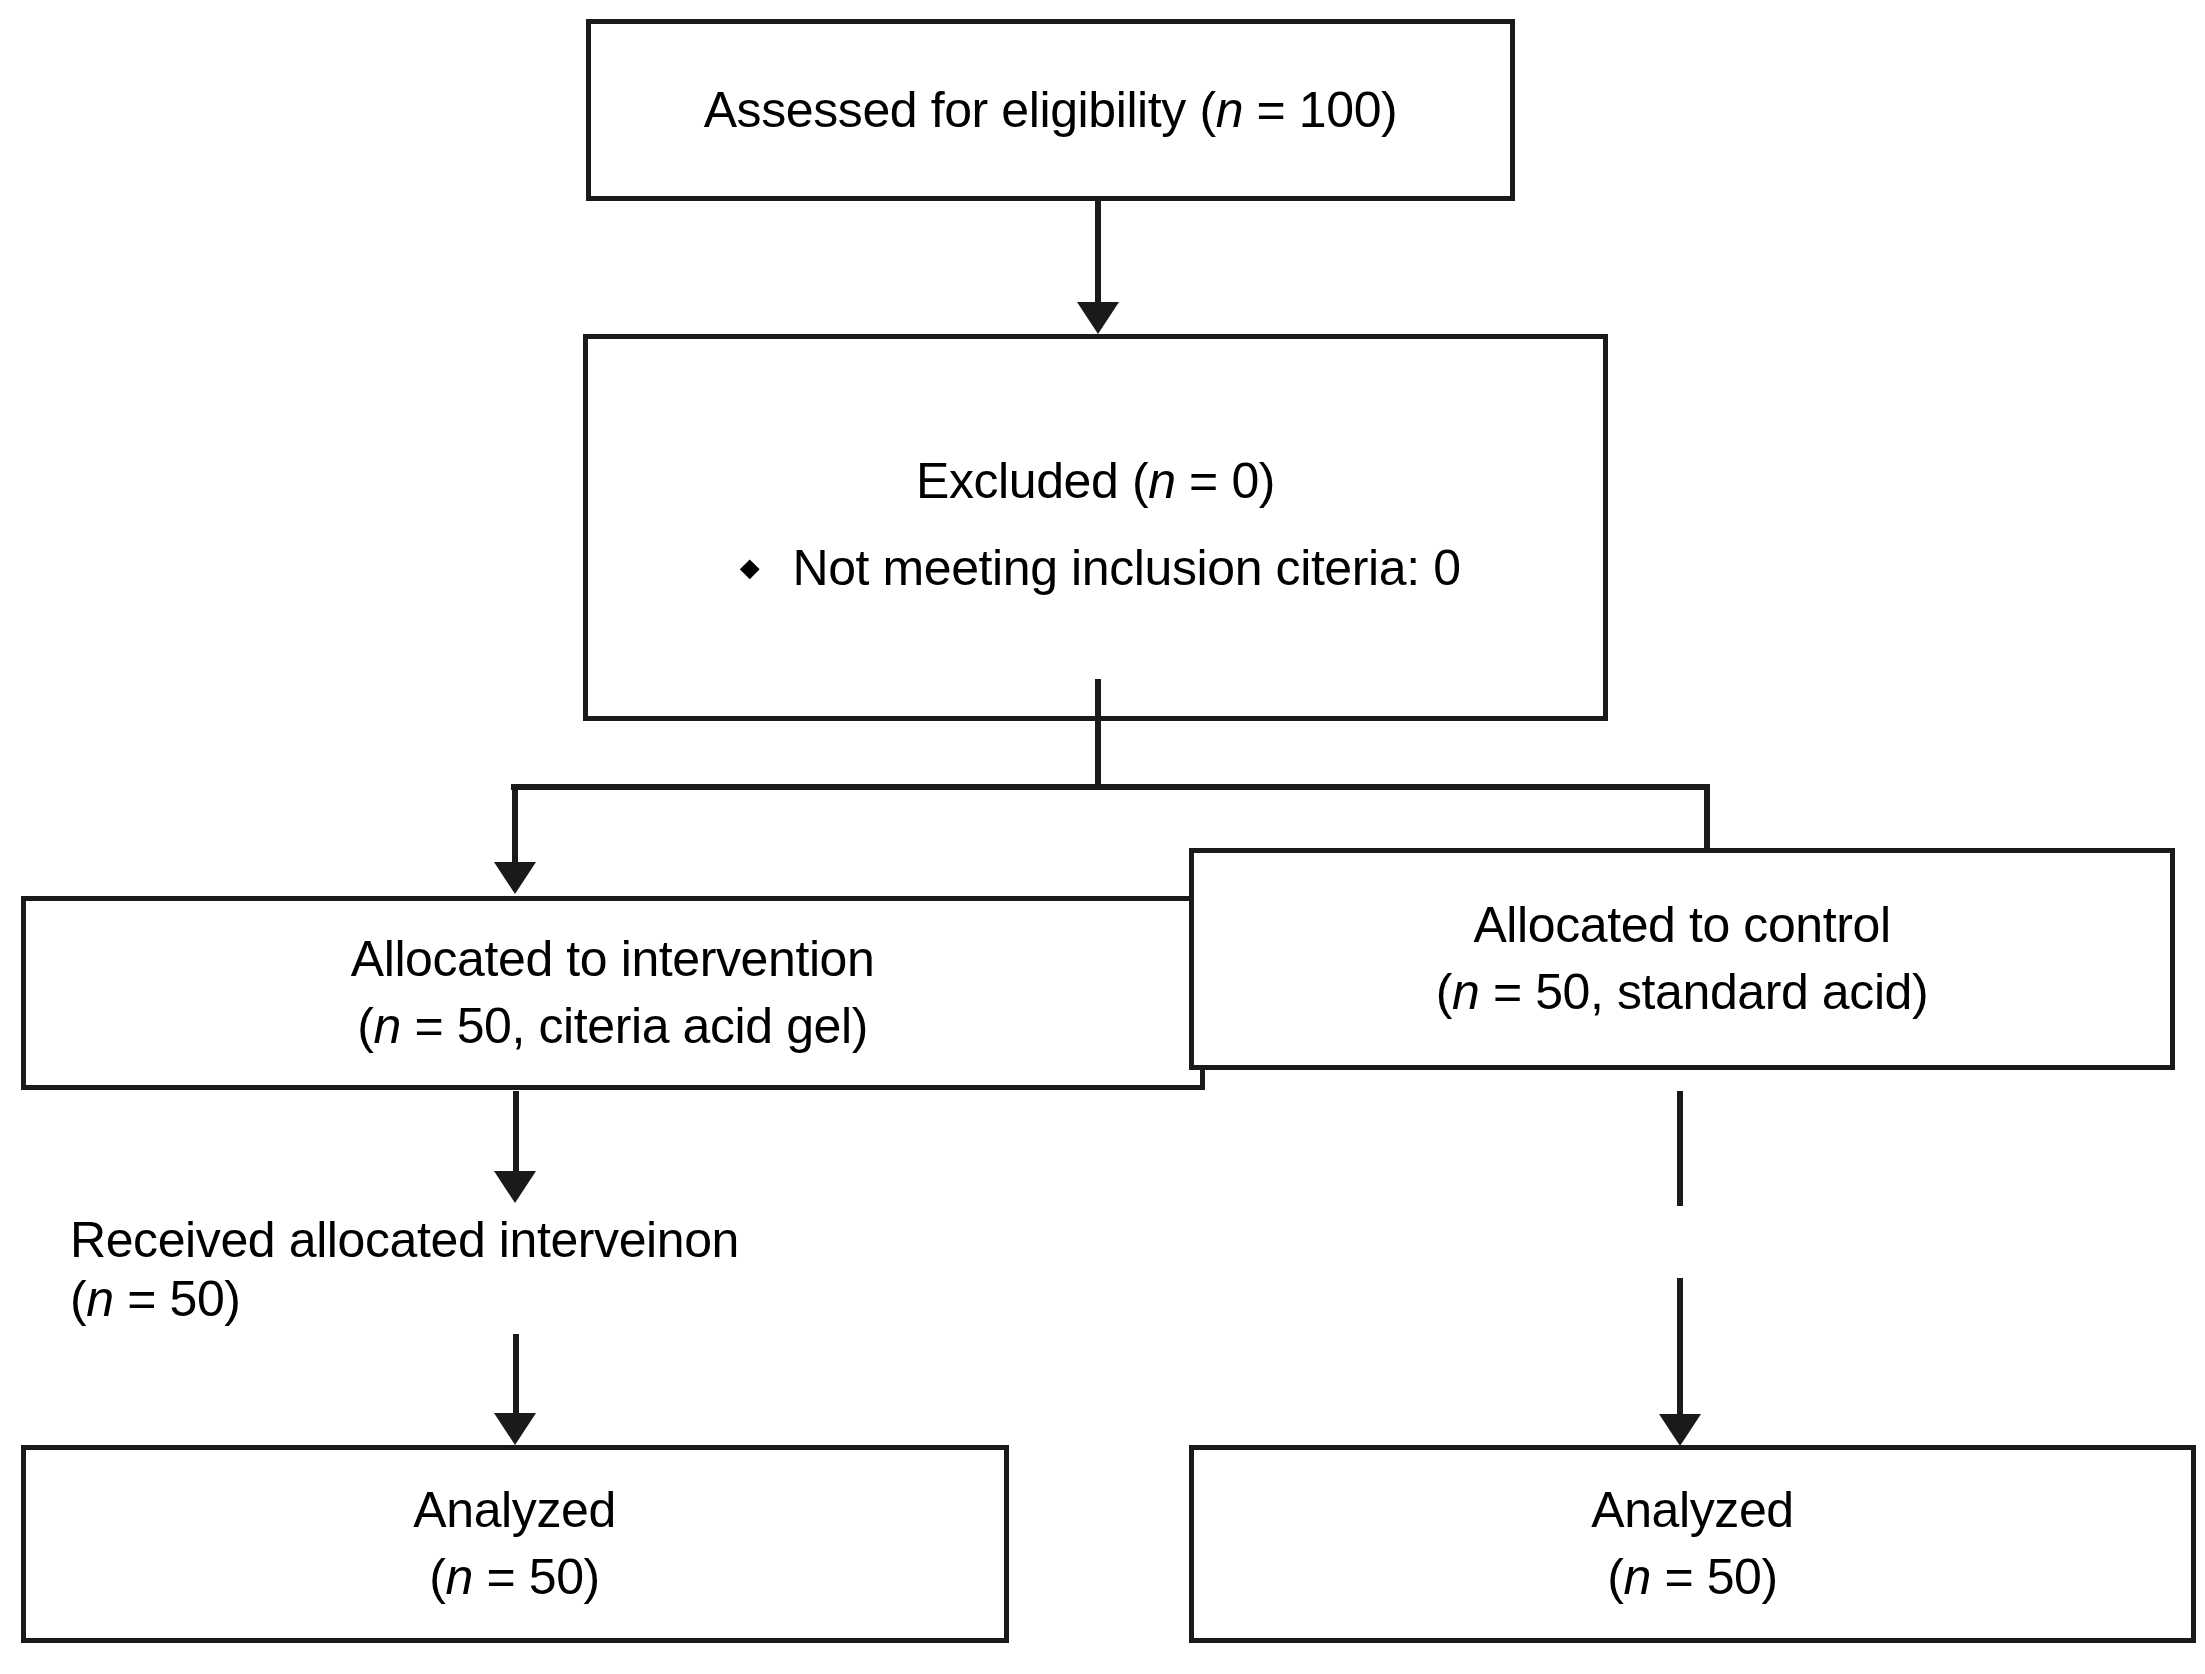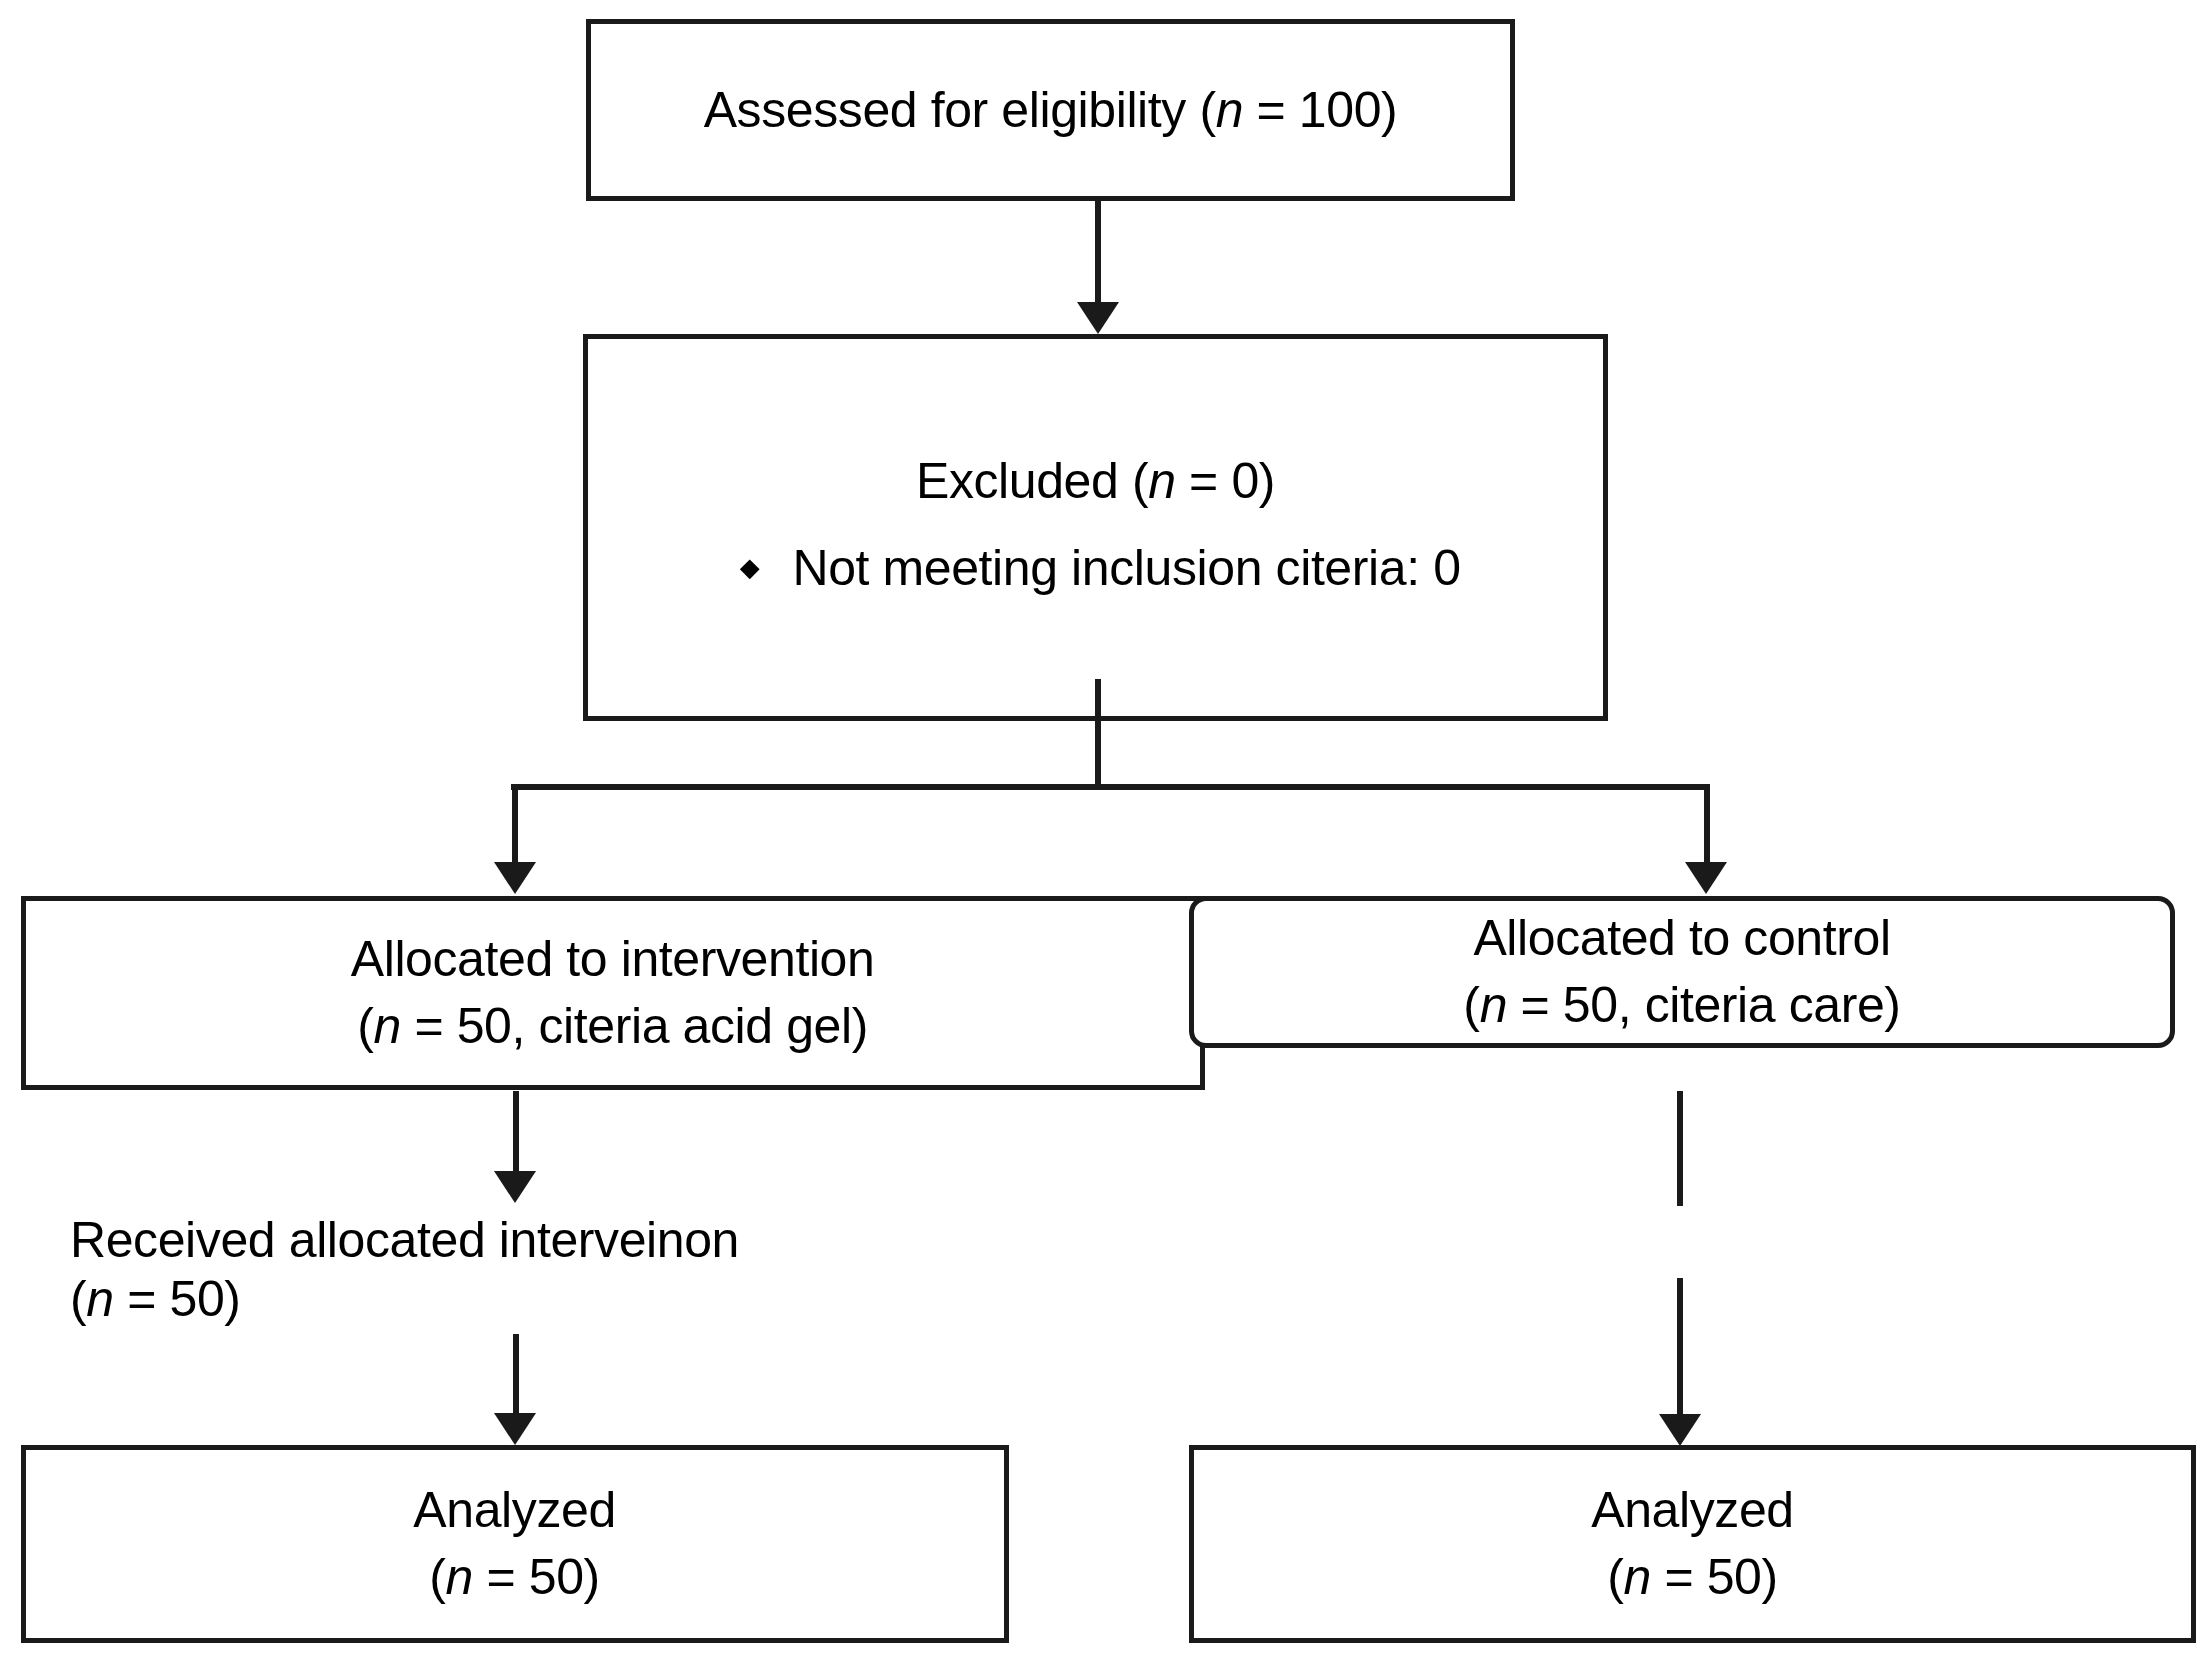--- a/index.html
+++ b/index.html
@@ -122,23 +122,23 @@
   <div class="arrowhead" style="left:494px; top:862px;"></div>
 
   <div class="vline" style="left:1704px; top:784px; height:79px;"></div>
   <div class="arrowhead" style="left:1685px; top:862px;"></div>
 
   <div class="box" style="left:20.6px; top:896px; width:1184px; height:194px;">
     <div class="txt">Allocated to intervention</div>
     <div class="txt small-gap"><span>(</span><em class="n">n</em><span> = 50, citeria acid gel)</span></div>
   </div>
 
-  <div class="box" style="left:1189px; top:896px; width:986px; height:152px;border-radius:17px;">
+  <div class="box" style="left:1189px; top:848px; width:986px; height:222px;">
     <div class="txt">Allocated to control</div>
-    <div class="txt small-gap"><span>(</span><em class="n">n</em><span> = 50, citeria care)</span></div>
+    <div class="txt small-gap"><span>(</span><em class="n">n</em><span> = 50, standard acid)</span></div>
   </div>
 
   <div class="vline" style="left:513px; top:1091px; height:83px;"></div>
   <div class="arrowhead" style="left:494px; top:1171px;"></div>
 
   <div class="vline" style="left:1677px; top:1091px; height:115px;"></div>
 
   <div class="freetext" style="left:70px; top:1211px;">
     <div>Received allocated interveinon</div>
     <div><span>(</span><em class="n">n</em><span> = 50)</span></div>

